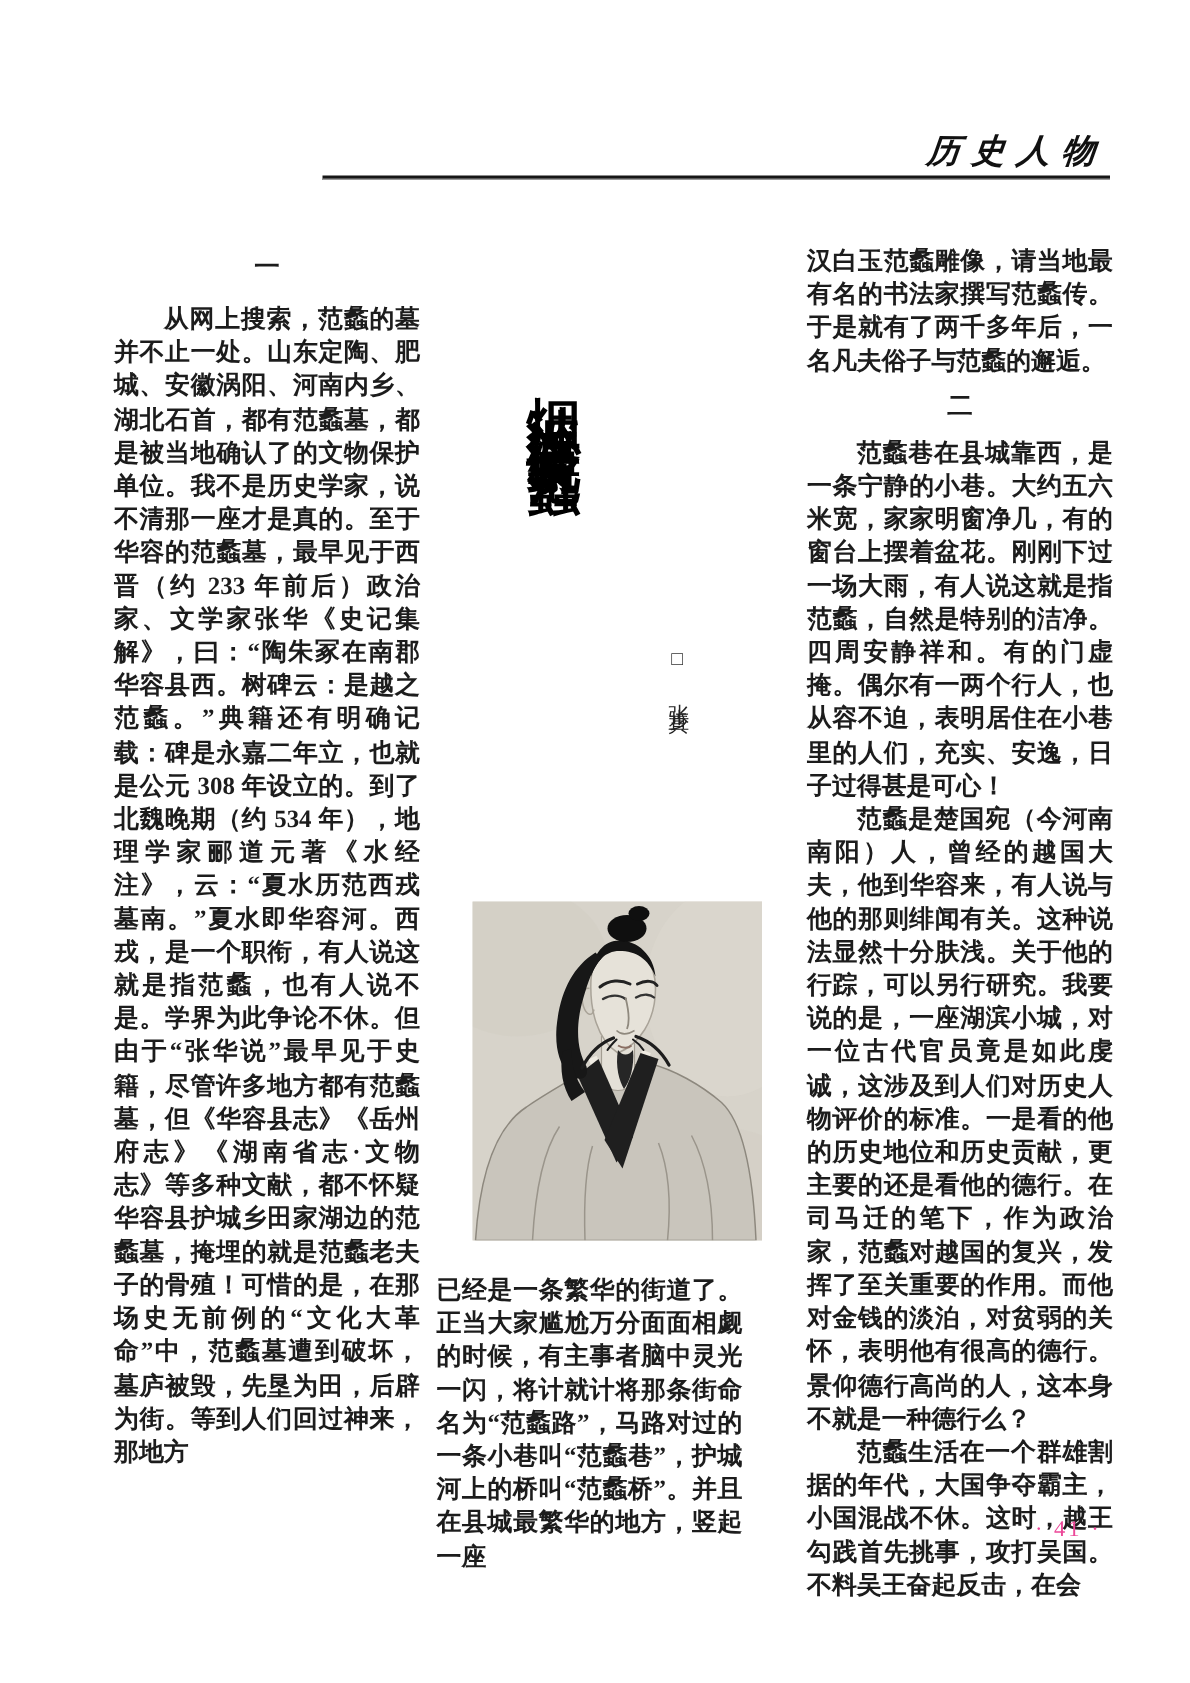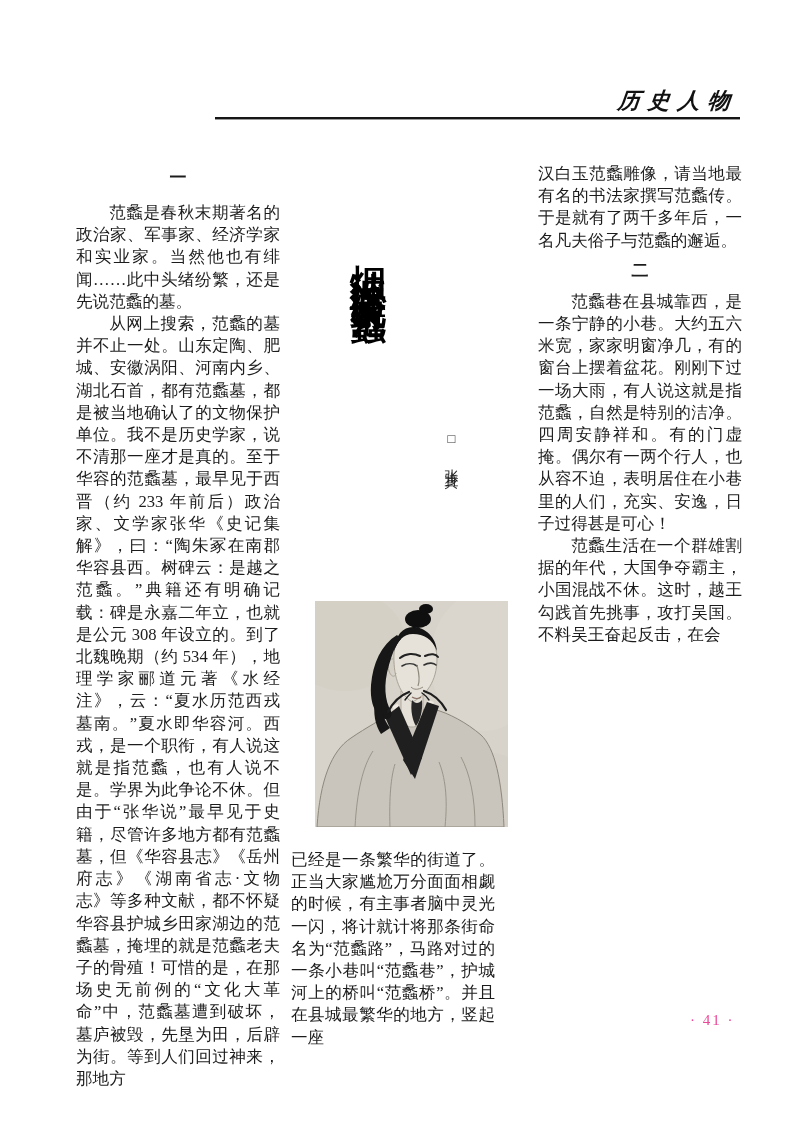--- a/index.html
+++ b/index.html
@@ -24,21 +24,21 @@
     position:absolute;left:215px;top:117px;width:525px;height:2px;
     background:#161616;border-bottom:1px solid #9a9a9a;
   }
   
   .col{
     position:absolute;width:204px;
     font-size:16.6px;line-height:22.2px;
     text-align:justify;text-justify:inter-character;
     color:#1c1c1c;
   }
-  .col p{margin:0;padding:0;text-indent:2em;}
+  .col p{margin:0;padding:0;text-indent:2em;font-weight:bold;}
   .col p.no-indent{text-indent:0;}
   .col-left{left:76px;top:167px;}
   .col-mid-cont{left:291px;top:849px;}
   .col-right{left:538px;top:163px;}
   .section-num{
     display:block;text-align:center;text-indent:0;
     font-size:17px;font-weight:bold;color:#1c1c1c;
     margin:0 0 13px 0;line-height:22px;
   }
   .section-num.inner{margin:8px 0 9px 0;}
@@ -73,21 +73,20 @@
 </head>
 <body>
 
 <div class="page">
 
   <div class="masthead-label">历史人物</div>
   <div class="masthead-rule"></div>
 
   <div class="col col-left">
     <span class="section-num">一</span>
-    <p>范蠡是春秋末期著名的政治家、军事家、经济学家和实业家。当然他也有绯闻……此中头绪纷繁，还是先说范蠡的墓。</p>
     <p>从网上搜索，范蠡的墓并不止一处。山东定陶、肥城、安徽涡阳、河南内乡、湖北石首，都有范蠡墓，都是被当地确认了的文物保护单位。我不是历史学家，说不清那一座才是真的。至于华容的范蠡墓，最早见于西晋（约 233 年前后）政治家、文学家张华《史记集解》，曰：“陶朱冢在南郡华容县西。树碑云：是越之范蠡。”典籍还有明确记载：碑是永嘉二年立，也就是公元 308 年设立的。到了北魏晚期（约 534 年），地理学家郦道元著《水经注》，云：“夏水历范西戎墓南。”夏水即华容河。西戎，是一个职衔，有人说这就是指范蠡，也有人说不是。学界为此争论不休。但由于“张华说”最早见于史籍，尽管许多地方都有范蠡墓，但《华容县志》《岳州府志》《湖南省志·文物志》等多种文献，都不怀疑华容县护城乡田家湖边的范蠡墓，掩埋的就是范蠡老夫子的骨殖！可惜的是，在那场史无前例的“文化大革命”中，范蠡墓遭到破坏，墓庐被毁，先垦为田，后辟为街。等到人们回过神来，那地方</p>
   </div>
 
   <div class="article-title">烟波浩渺说范蠡</div>
 
   <div class="author-block">
     <span class="author-marker">□</span><span>张步真</span>
   </div>
 
   <div class="portrait">
@@ -138,18 +137,19 @@
   </div>
 
   <div class="col col-mid-cont">
     <p class="no-indent">已经是一条繁华的街道了。正当大家尴尬万分面面相觑的时候，有主事者脑中灵光一闪，将计就计将那条街命名为“范蠡路”，马路对过的一条小巷叫“范蠡巷”，护城河上的桥叫“范蠡桥”。并且在县城最繁华的地方，竖起一座</p>
   </div>
 
   <div class="col col-right">
     <p class="no-indent">汉白玉范蠡雕像，请当地最有名的书法家撰写范蠡传。于是就有了两千多年后，一名凡夫俗子与范蠡的邂逅。</p>
     <span class="section-num inner">二</span>
     <p>范蠡巷在县城靠西，是一条宁静的小巷。大约五六米宽，家家明窗净几，有的窗台上摆着盆花。刚刚下过一场大雨，有人说这就是指范蠡，自然是特别的洁净。四周安静祥和。有的门虚掩。偶尔有一两个行人，也从容不迫，表明居住在小巷里的人们，充实、安逸，日子过得甚是可心！</p>
+    <p>范蠡是楚国宛（今河南南阳）人，曾经的越国大夫，他到华容来，有人说与他的那则绯闻有关。这种说法显然十分肤浅。关于他的行踪，可以另行研究。我要说的是，一座湖滨小城，对一位古代官员竟是如此虔诚，这涉及到人们对历史人物评价的标准。一是看的他的历史地位和历史贡献，更主要的还是看他的德行。在司马迁的笔下，作为政治家，范蠡对越国的复兴，发挥了至关重要的作用。而他对金钱的淡泊，对贫弱的关怀，表明他有很高的德行。景仰德行高尚的人，这本身不就是一种德行么？</p>
     <p>范蠡生活在一个群雄割据的年代，大国争夺霸主，小国混战不休。这时，越王勾践首先挑事，攻打吴国。不料吴王奋起反击，在会</p>
   </div>
 
   <div class="page-number">· 41 ·</div>
 
 </div>
 
 </body></html>

